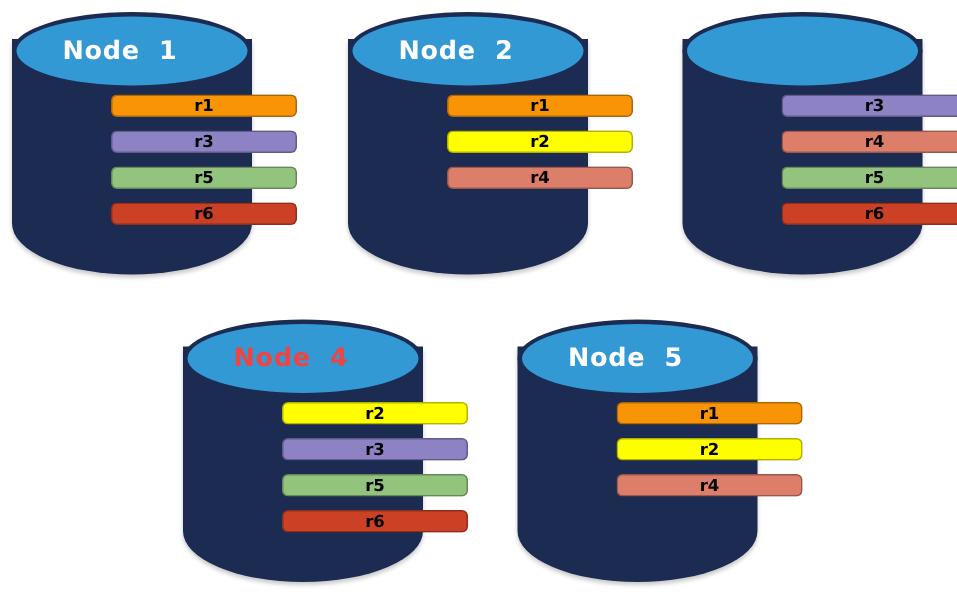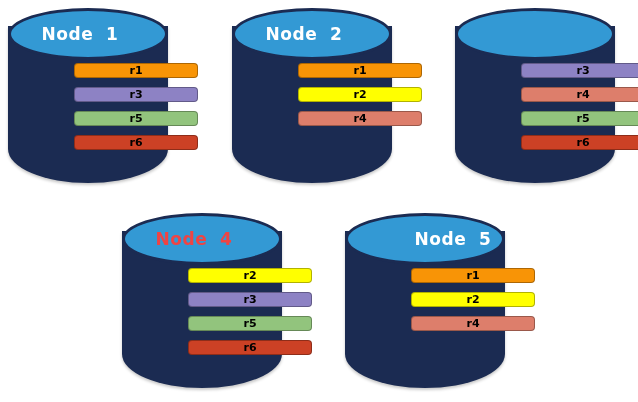--- a/index.html
+++ b/index.html
@@ -143,20 +143,20 @@
       <div class="bars">
         <div class="bar" style="background: rgb(255, 255, 0); color: rgb(0, 0, 0);">r2</div>
         <div class="bar" style="background: rgb(141, 130, 196); color: rgb(0, 0, 0);">r3</div>
         <div class="bar" style="background: rgb(146, 196, 125); color: rgb(0, 0, 0);">r5</div>
         <div class="bar" style="background: rgb(204, 65, 37); color: rgb(0, 0, 0);">r6</div>
       </div>
     </div>
     <div class="node pos-n5">
       <div class="cyl-body" style="background: rgb(27, 43, 82);"></div>
       <div class="cyl-top" style="background: rgb(51, 153, 212); border-color: rgb(27, 43, 82);"></div>
-      <div class="cyl-label" style="color: rgb(255, 255, 255); padding-left: 36px;">Node  5</div>
+      <div class="cyl-label" style="color: rgb(255, 255, 255);">Node  5</div>
       <div class="bars">
         <div class="bar" style="background: rgb(248, 148, 6); color: rgb(0, 0, 0);">r1</div>
         <div class="bar" style="background: rgb(255, 255, 0); color: rgb(0, 0, 0);">r2</div>
         <div class="bar" style="background: rgb(221, 126, 107); color: rgb(0, 0, 0);">r4</div>
       </div>
     </div>
   </div>
 
 </body></html>

